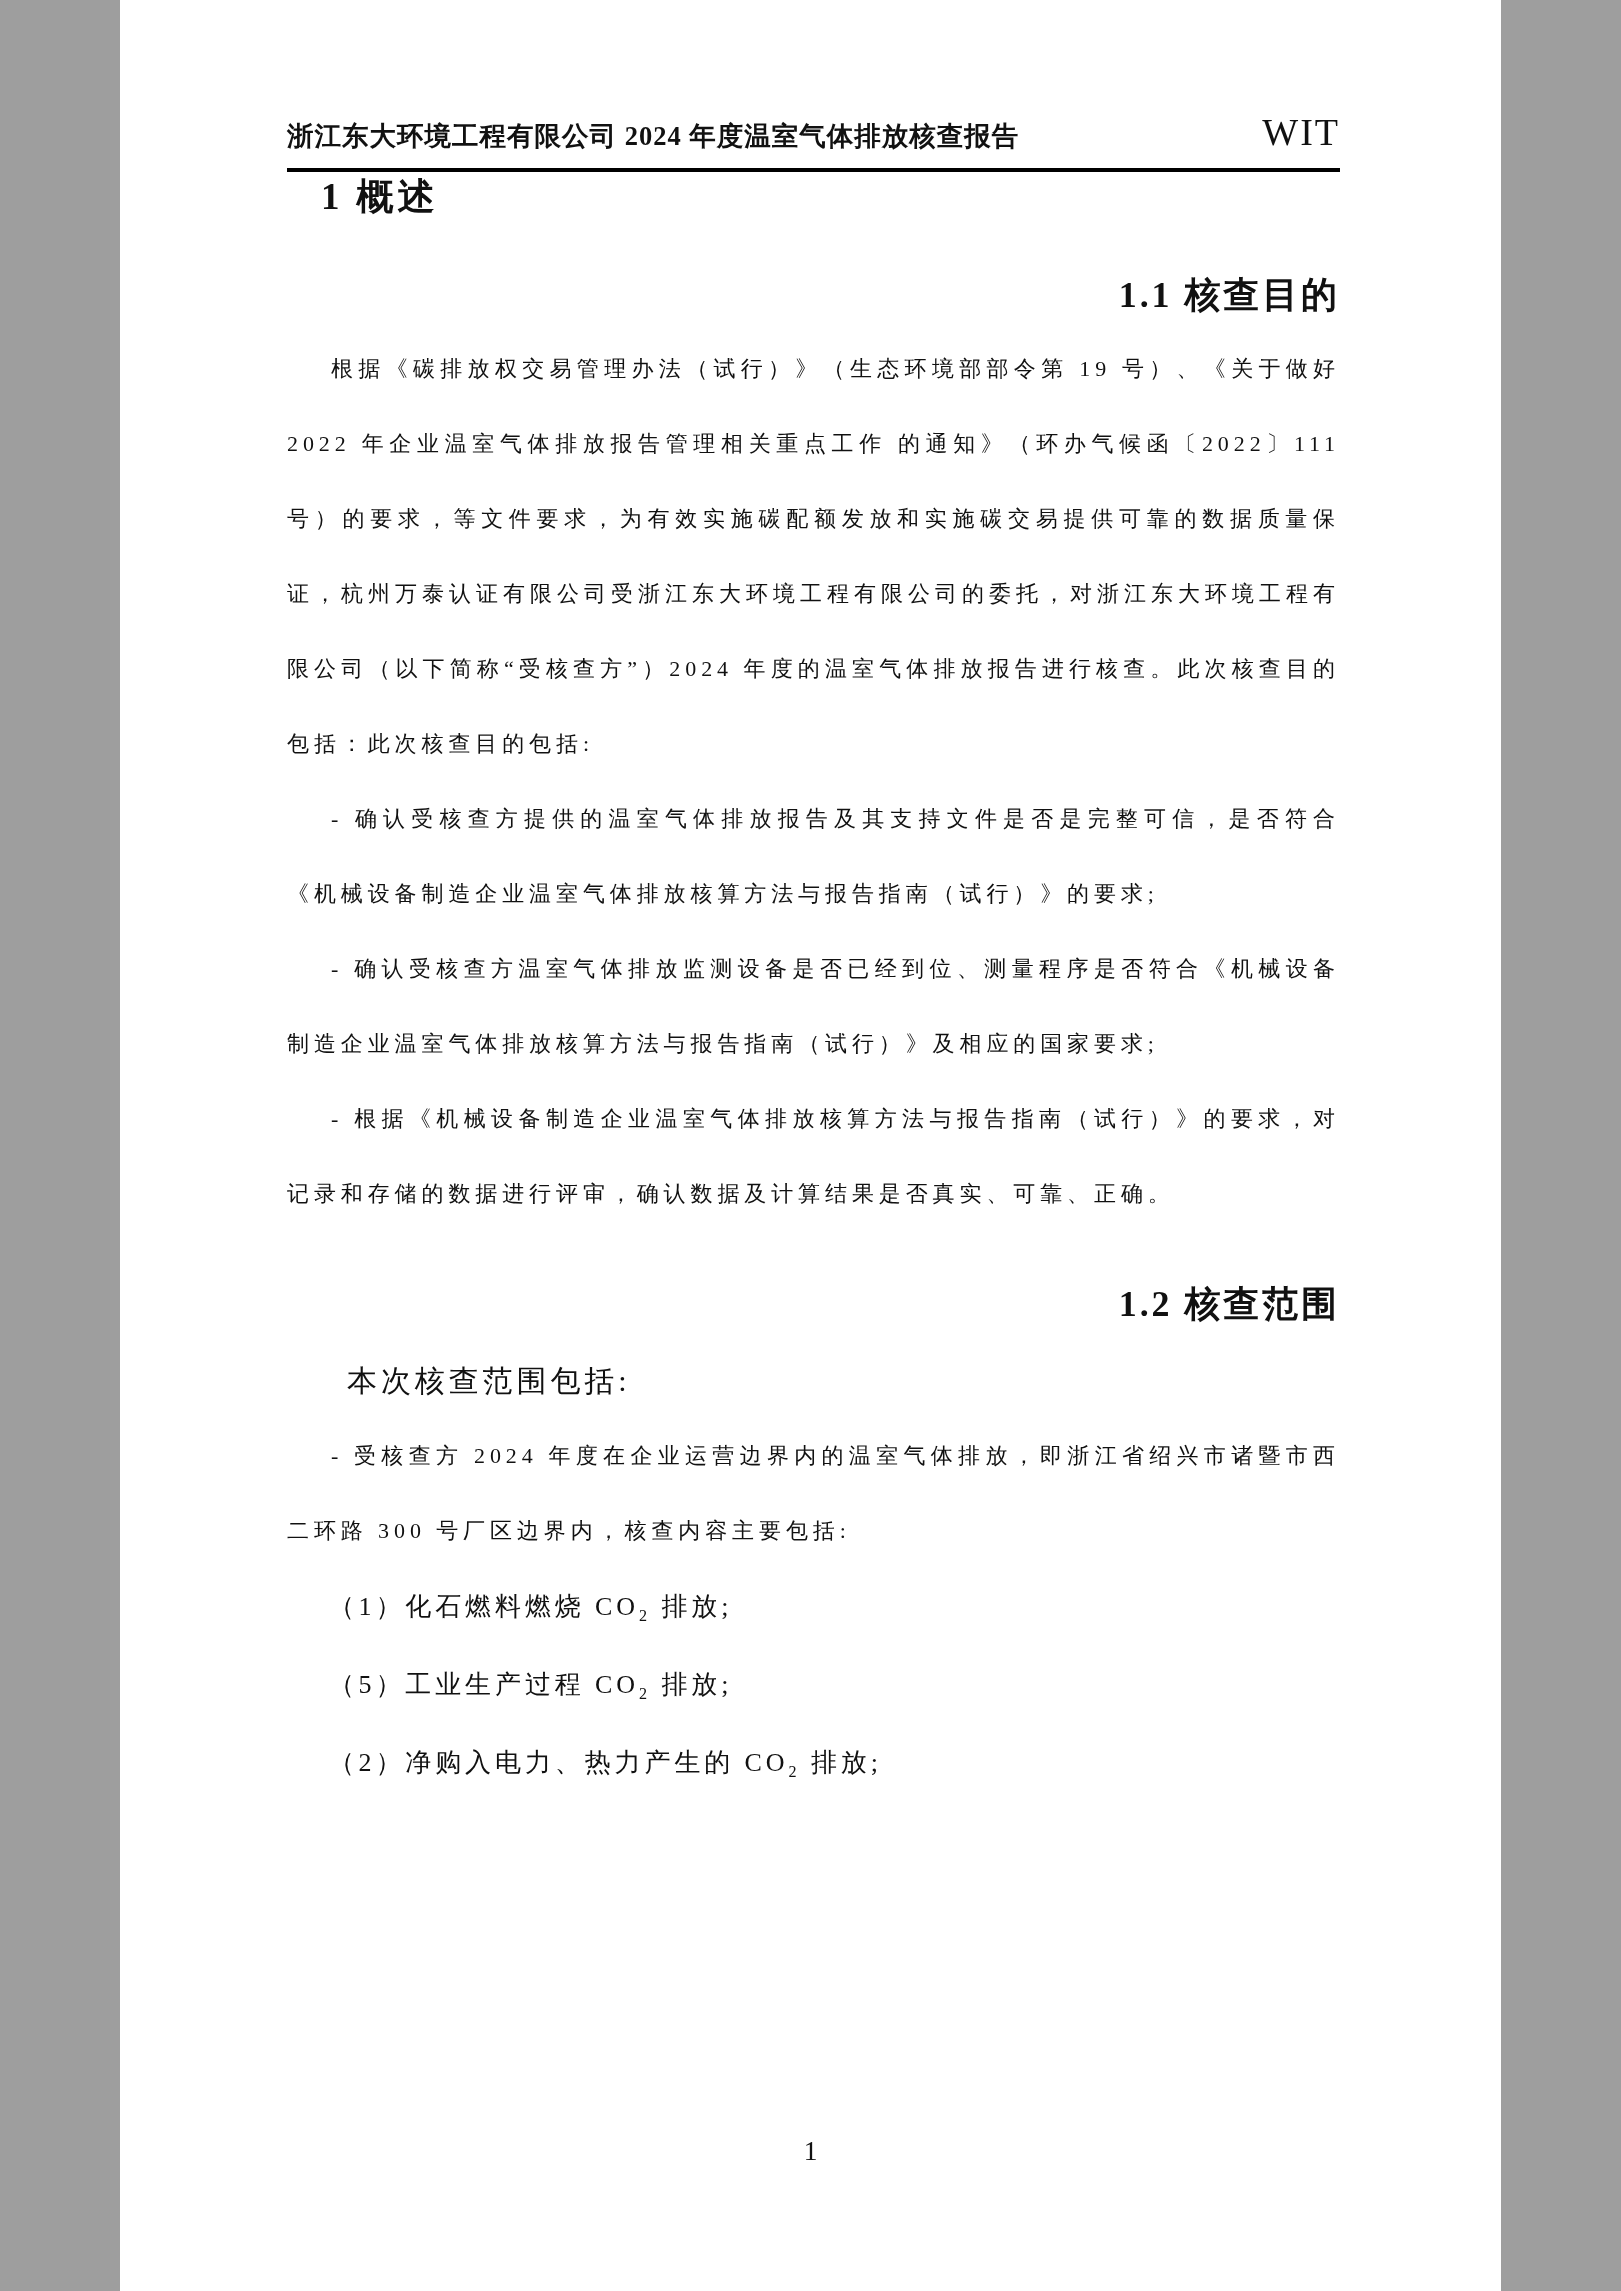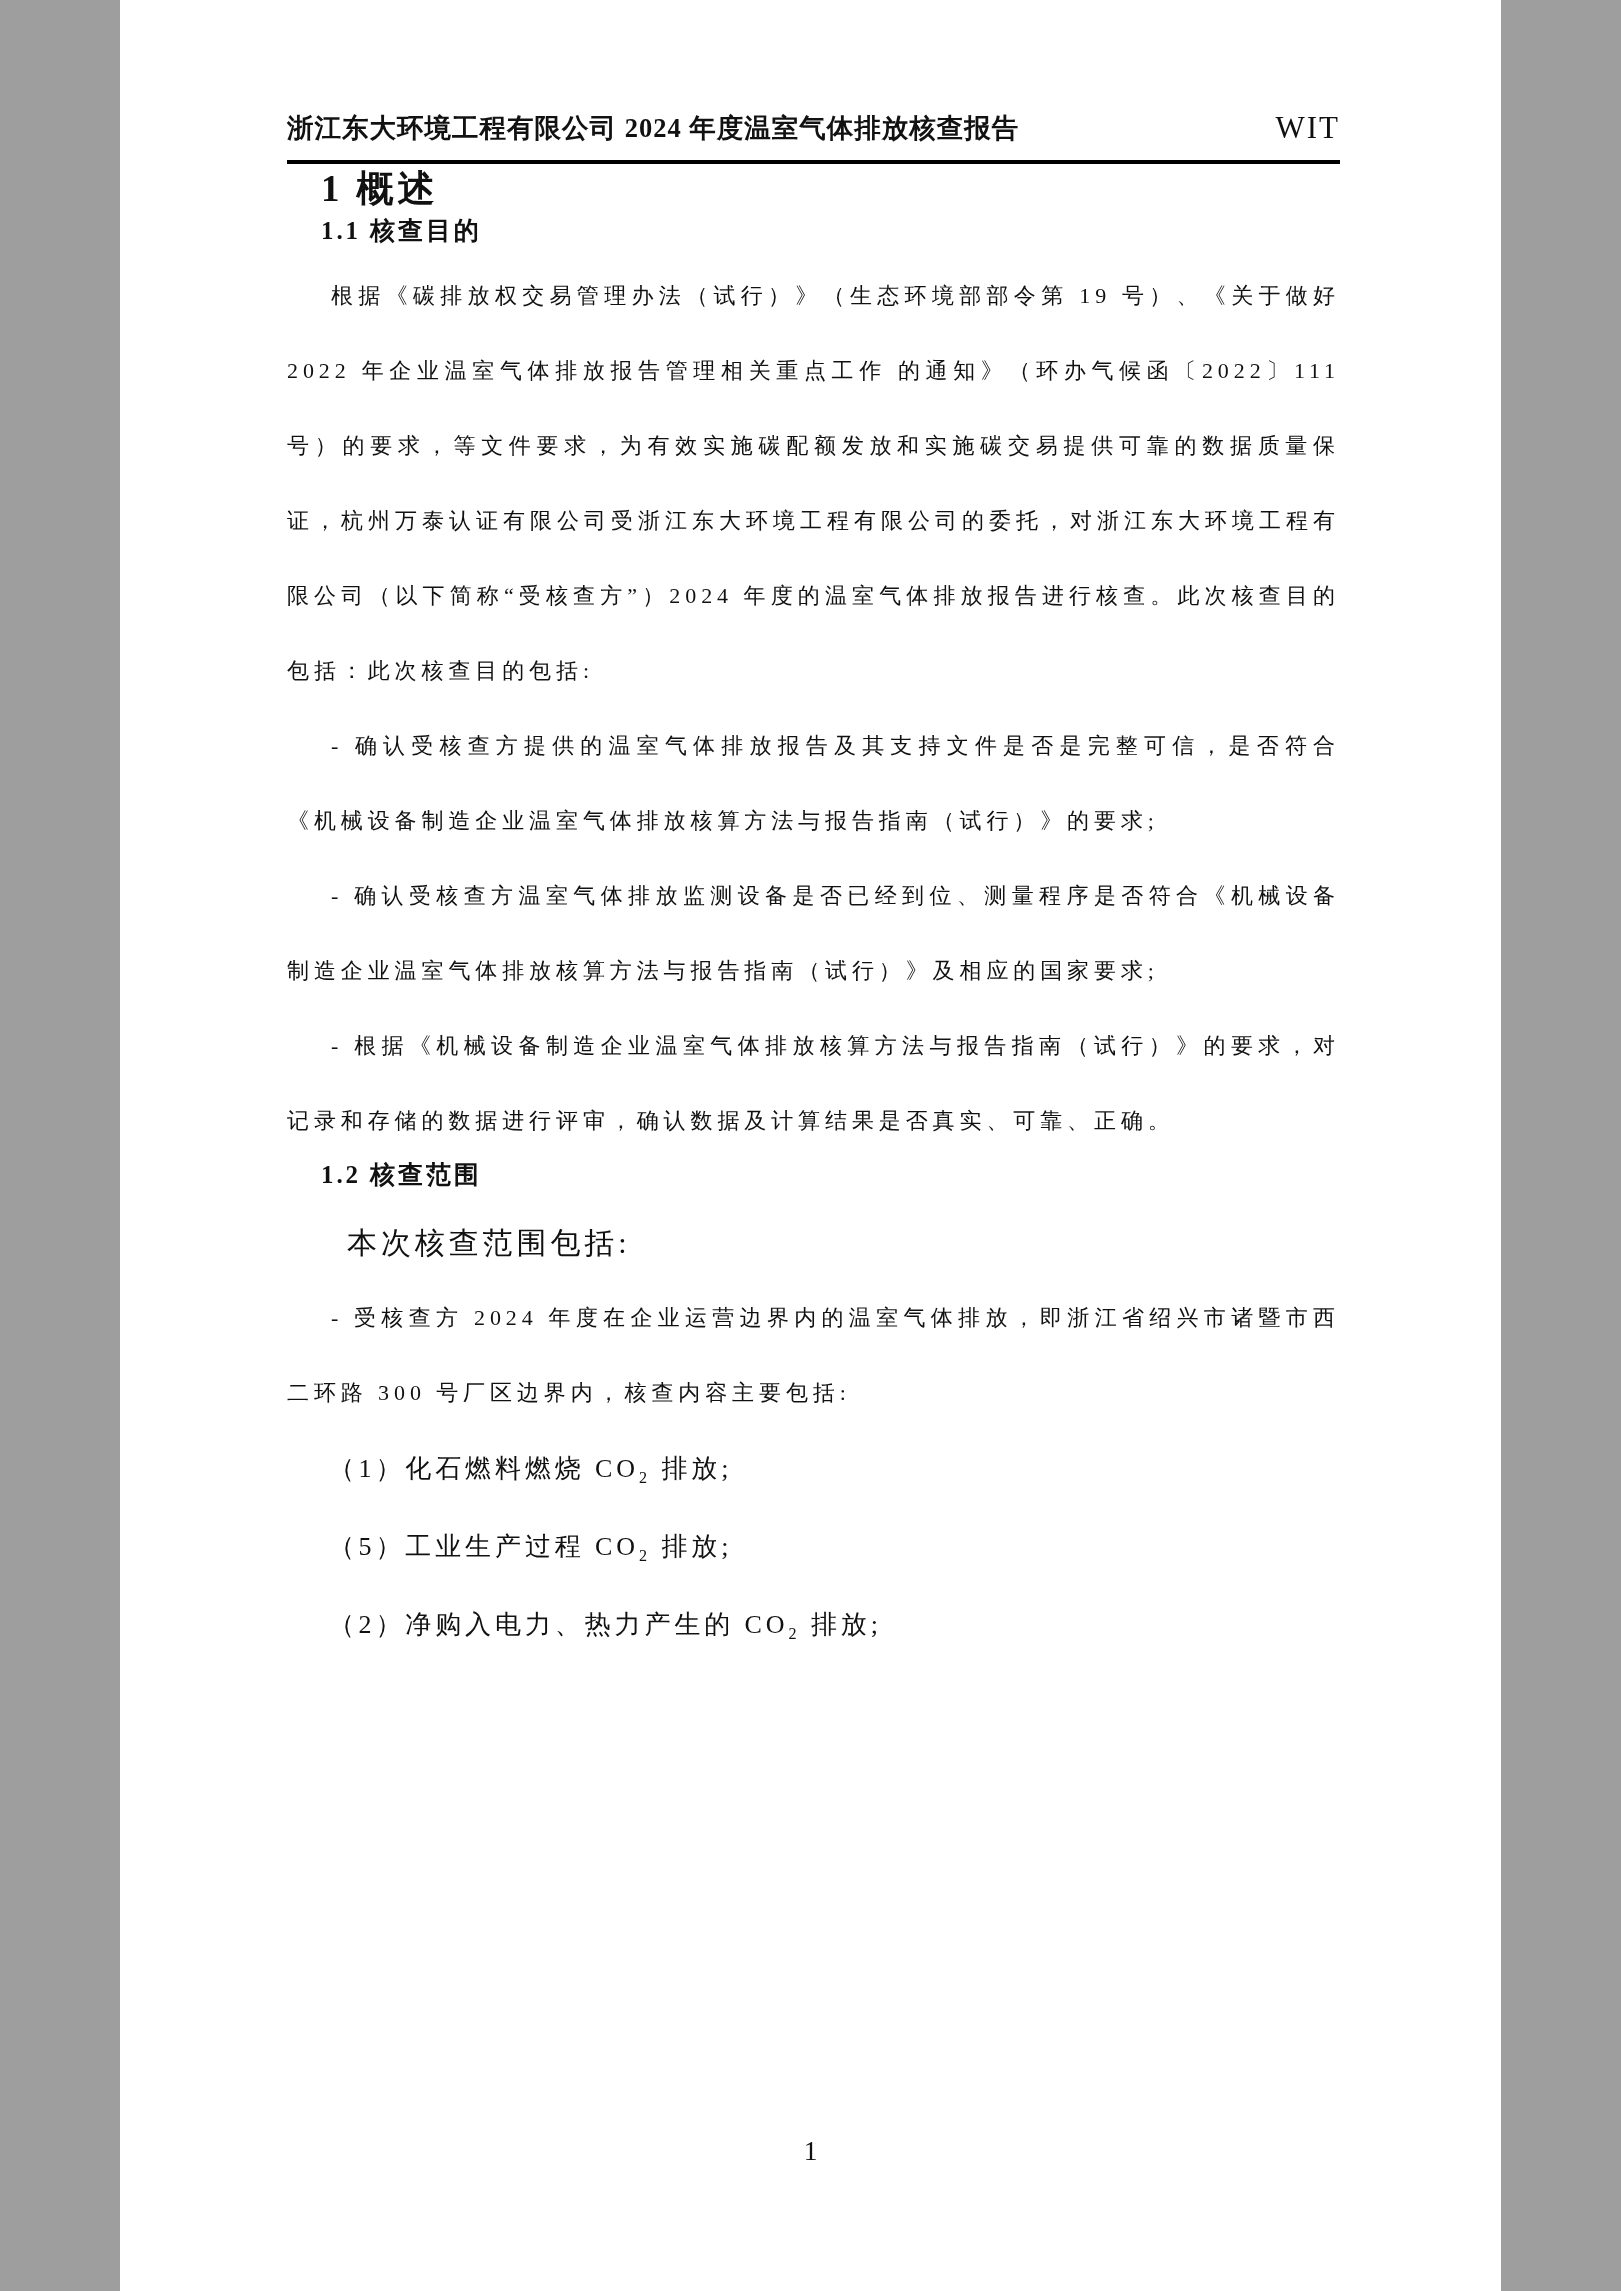--- a/index.html
+++ b/index.html
@@ -23,35 +23,37 @@
     align-items: flex-end;
     padding-bottom: 13.7px;
     border-bottom: 4.9px solid #000000;
   }
   .header-left {
     font-size: 26.5px;
     letter-spacing: 1px;
     font-weight: 600;
   }
   .header-right {
-    font-size: 31px;
+    font-size: 38px;
     letter-spacing: 2px;
     font-weight: 400;
   }
   .section-title {
     padding-left: 34px;
     font-size: 37px;
     font-weight: 700;
     letter-spacing: 3.9px;
   }
   .sub-title {
+    margin-top: 49px;
     padding-left: 34px;
-    font-size: 25px;
+    font-size: 36px;
     font-weight: 700;
     letter-spacing: 2.9px;
+    text-align: right;
   }
   .body-block {
     margin-top: 11.8px;
   }
   .body-para {
     font-size: 22px;
     line-height: 75px;
     letter-spacing: 4.9px;
     text-align: justify;
     text-justify: inter-character;

